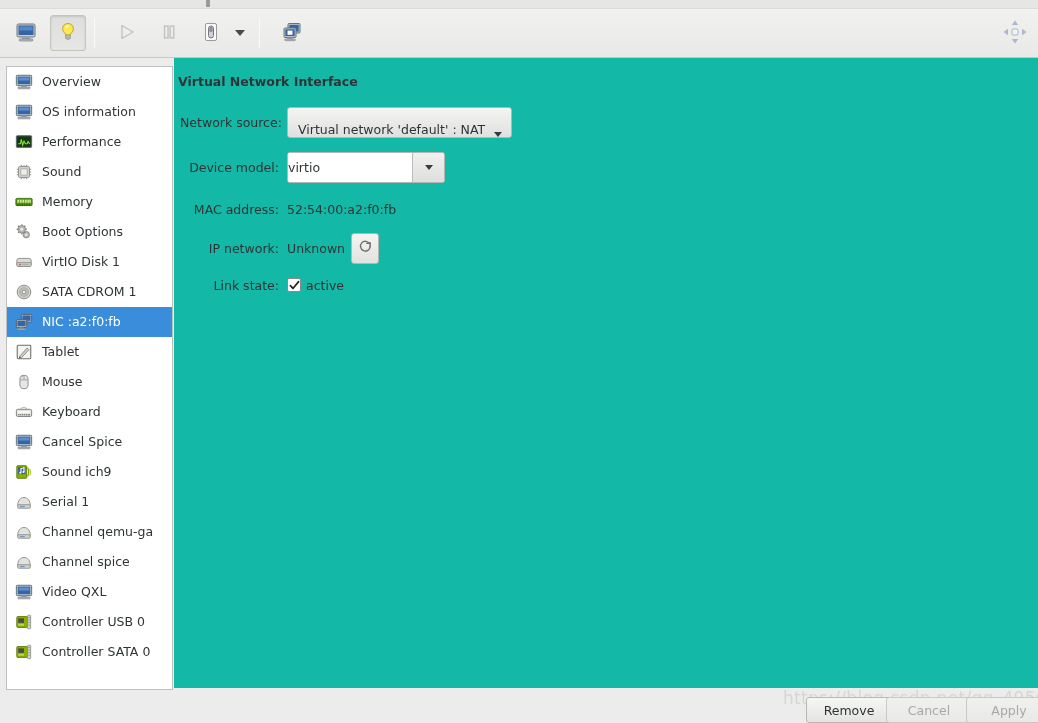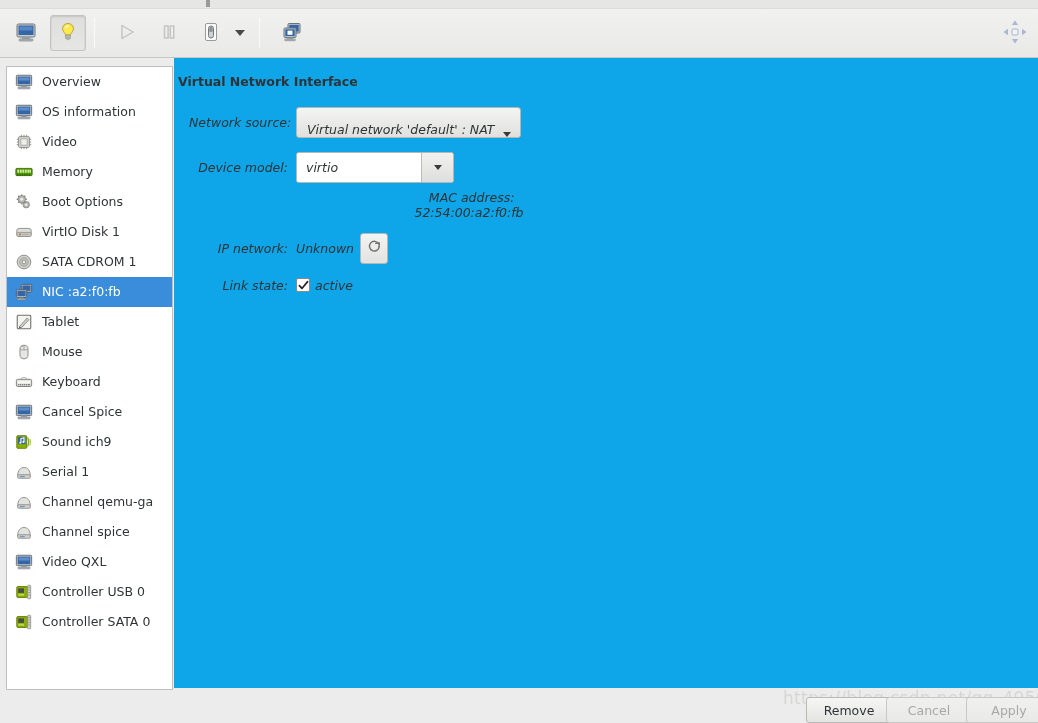--- a/index.html
+++ b/index.html
@@ -81,47 +81,47 @@
     background: linear-gradient(to bottom,#f6f6f5,#e4e4e2);
     border: 1px solid #b8b8b5; border-radius: 3px;
     display: flex; align-items: center; justify-content: center;
     font-size: 12.5px; color: #2e3436;
   }
 
   
   .main {
     position: absolute; left: 174px; top: 58px;
     width: 864px; height: 630px;
-    background: #0ea5e9;
+    background: #14b8a6;
   }
   .panel-title {
     position: absolute; left: 4px; top: 16px;
     font-weight: bold; font-size: 12.5px; color: #2e3436;
   }
-  .form { position: absolute; left: 15px; top: 42px; width: 560px; font-style: italic; }
+  .form { position: absolute; left: 6px; top: 42px; width: 560px; }
   .row { display: flex; align-items: center; margin-bottom: 0; }
   .row-label {
     width: 107px; text-align: right; padding-right: 8px;
     font-size: 12.5px; color: #2e3436; white-space: nowrap;
   }
 
   .combo-btn {
     display: inline-flex; align-items: flex-end; gap: 9px;
     height: 31px; padding: 0 9px 0 10px;
     background: linear-gradient(to bottom,#f4f4f3,#e0e0de);
     border: 1px solid #b6b6b3; border-radius: 3px;
     font-size: 12.5px; color: #2e3436;
   }
   .combo-entry-wrap {
     display: inline-flex; height: 31px;
     border: 1px solid #b6b6b3; border-radius: 3px; overflow: hidden;
     background: #fff;
   }
   .combo-entry {
-    width: 124px; display: flex; align-items: center; padding-left: 9px;
+    width: 124px; display: flex; align-items: center; 
     background: #ffffff; font-size: 12.5px; color: #2e3436;
   }
   .combo-entry-arrow {
     width: 32px; display: flex; align-items: center; justify-content: center;
     background: linear-gradient(to bottom,#f1f1f0,#dededc);
     border-left: 1px solid #bcbcb9;
   }
   .tri-small {
     width: 0; height: 0;
     border-left: 4.5px solid transparent; border-right: 4.5px solid transparent;
@@ -276,27 +276,35 @@
               <rect x="1.5" y="2.5" width="17" height="11.5" rx="1" fill="#c5cad0" stroke="#5d6469" stroke-width="1"></rect>
               <rect x="3" y="4" width="14" height="8.5" fill="#3465a4"></rect>
               <rect x="4" y="5" width="12" height="3.4" fill="#5e8fca"></rect>
               <rect x="7" y="14" width="6" height="1.6" fill="#9aa1a7"></rect>
               <rect x="3.2" y="15.6" width="13.6" height="2" rx=".9" fill="#b6bbc0" stroke="#6f767b" stroke-width=".7"></rect>
             </svg></span>
           <span class="sb-label">OS information</span>
         </div>
         <div class="sb-item">
           <span class="sb-icon"><svg width="18" height="18" viewBox="0 0 20 20">
+              <rect x="1.5" y="3" width="17" height="13" rx="1" fill="#2e3436" stroke="#5d6469" stroke-width="1"></rect>
+              <rect x="3" y="4.4" width="14" height="10.2" fill="#0b3d0b"></rect>
+              <path d="M3.5 12 L6 12 L7 7 L8.5 13.5 L10 9 L11.5 12 L13.5 12 L14.5 9.5 L16.5 12" fill="none" stroke="#8ae234" stroke-width="1.2"></path>
+            </svg></span>
+          <span class="sb-label">Performance</span>
+        </div>
+        <div class="sb-item">
+          <span class="sb-icon"><svg width="18" height="18" viewBox="0 0 20 20">
               <rect x="4" y="4" width="12" height="12" rx="1.2" fill="#d8d8d4" stroke="#8a8a86" stroke-width="1"></rect>
               <rect x="6.5" y="6.5" width="7" height="7" fill="#eeeeea" stroke="#9a9a96" stroke-width=".8"></rect>
               <g stroke="#8a8a86" stroke-width="1.1">
                 <path d="M7 4V2M10 4V2M13 4V2M7 18v-2M10 18v-2M13 18v-2M4 7H2M4 10H2M4 13H2M18 7h-2M18 10h-2M18 13h-2"></path>
               </g>
             </svg></span>
-          <span class="sb-label">Video</span>
+          <span class="sb-label">Sound</span>
         </div>
         <div class="sb-item">
           <span class="sb-icon"><svg width="18" height="18" viewBox="0 0 20 20">
               <rect x="1" y="6" width="18" height="8" rx="1" fill="#4e9a06" stroke="#3a6b05" stroke-width="1"></rect>
               <g fill="#d6e8a0">
                 <rect x="2.6" y="7.4" width="2" height="3.4"></rect>
                 <rect x="5.4" y="7.4" width="2" height="3.4"></rect>
                 <rect x="8.2" y="7.4" width="2" height="3.4"></rect>
                 <rect x="11" y="7.4" width="2" height="3.4"></rect>
                 <rect x="13.8" y="7.4" width="2" height="3.4"></rect>
@@ -494,21 +502,21 @@
       <div class="row" style="height:46px;">
         <div class="row-label">Device model:</div>
         <div class="combo-entry-wrap">
           <div class="combo-entry">virtio</div>
           <div class="combo-entry-arrow">
             <span class="tri-small"></span>
           </div>
         </div>
       </div>
 
-      <div class="row" style="height:38px;flex-direction:column;">
+      <div class="row" style="height:38px;">
         <div class="row-label">MAC address:</div>
         <div class="static-val">52:54:00:a2:f0:fb</div>
       </div>
 
       <div class="row" style="height:40px;">
         <div class="row-label">IP network:</div>
         <div class="static-val">Unknown</div>
         <div class="refresh-btn">
           <span>
             <svg width="15" height="15" viewBox="0 0 16 16">

